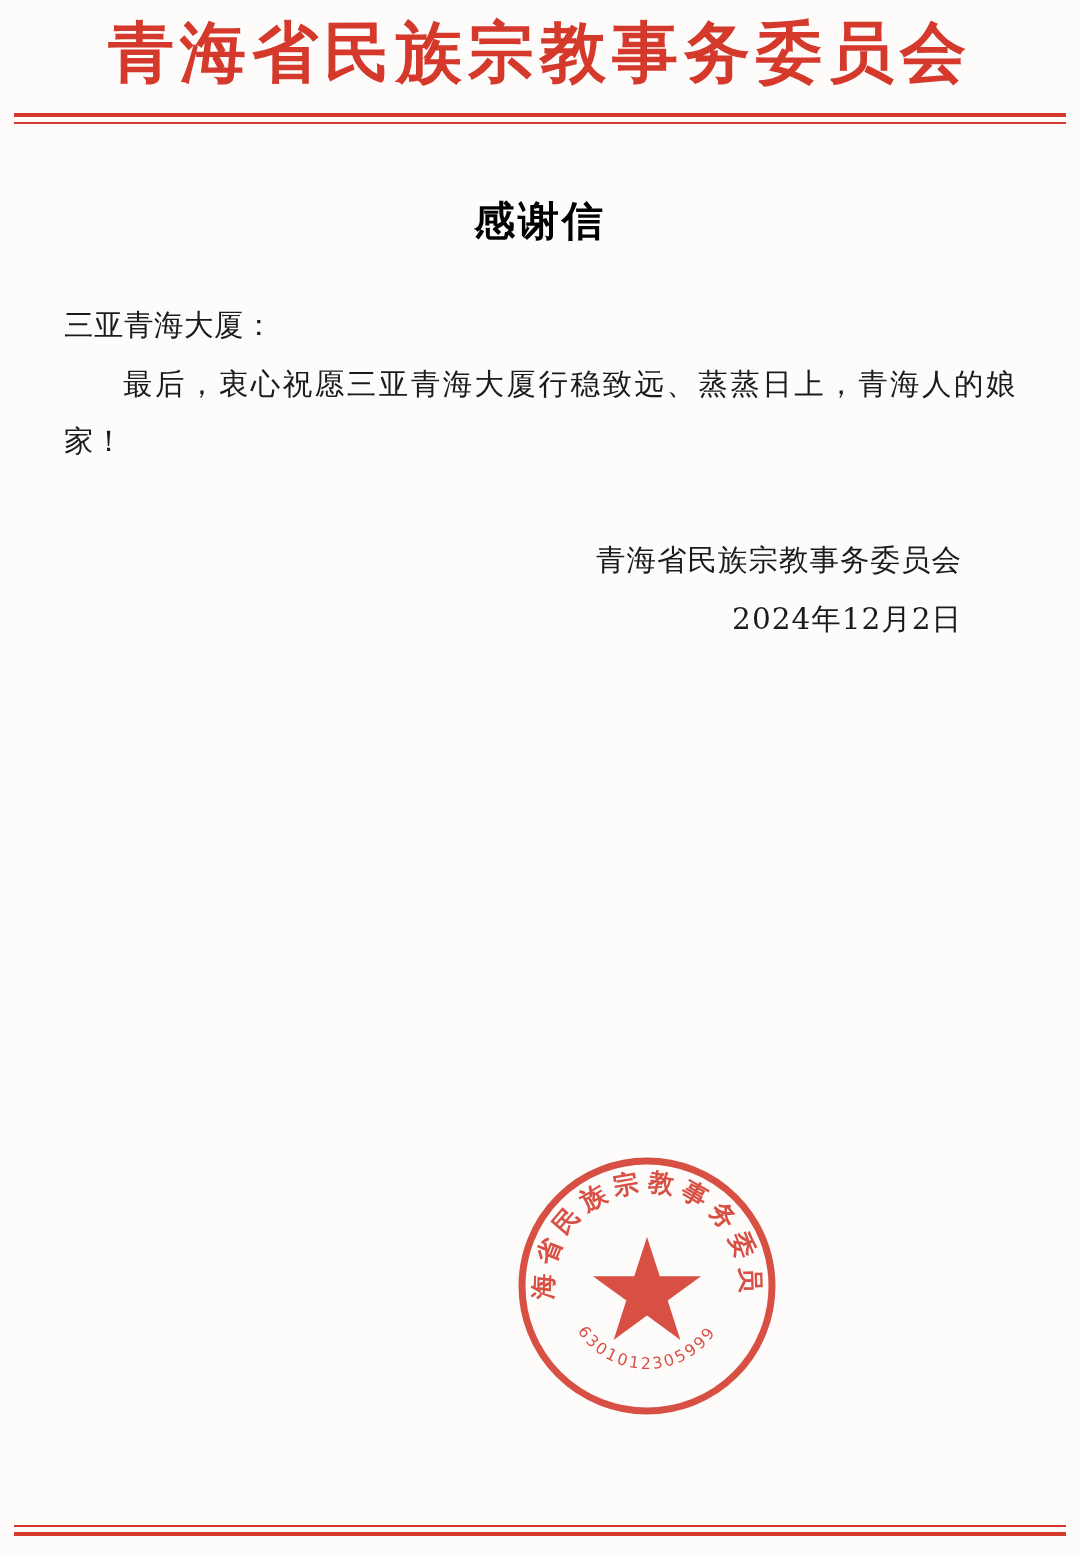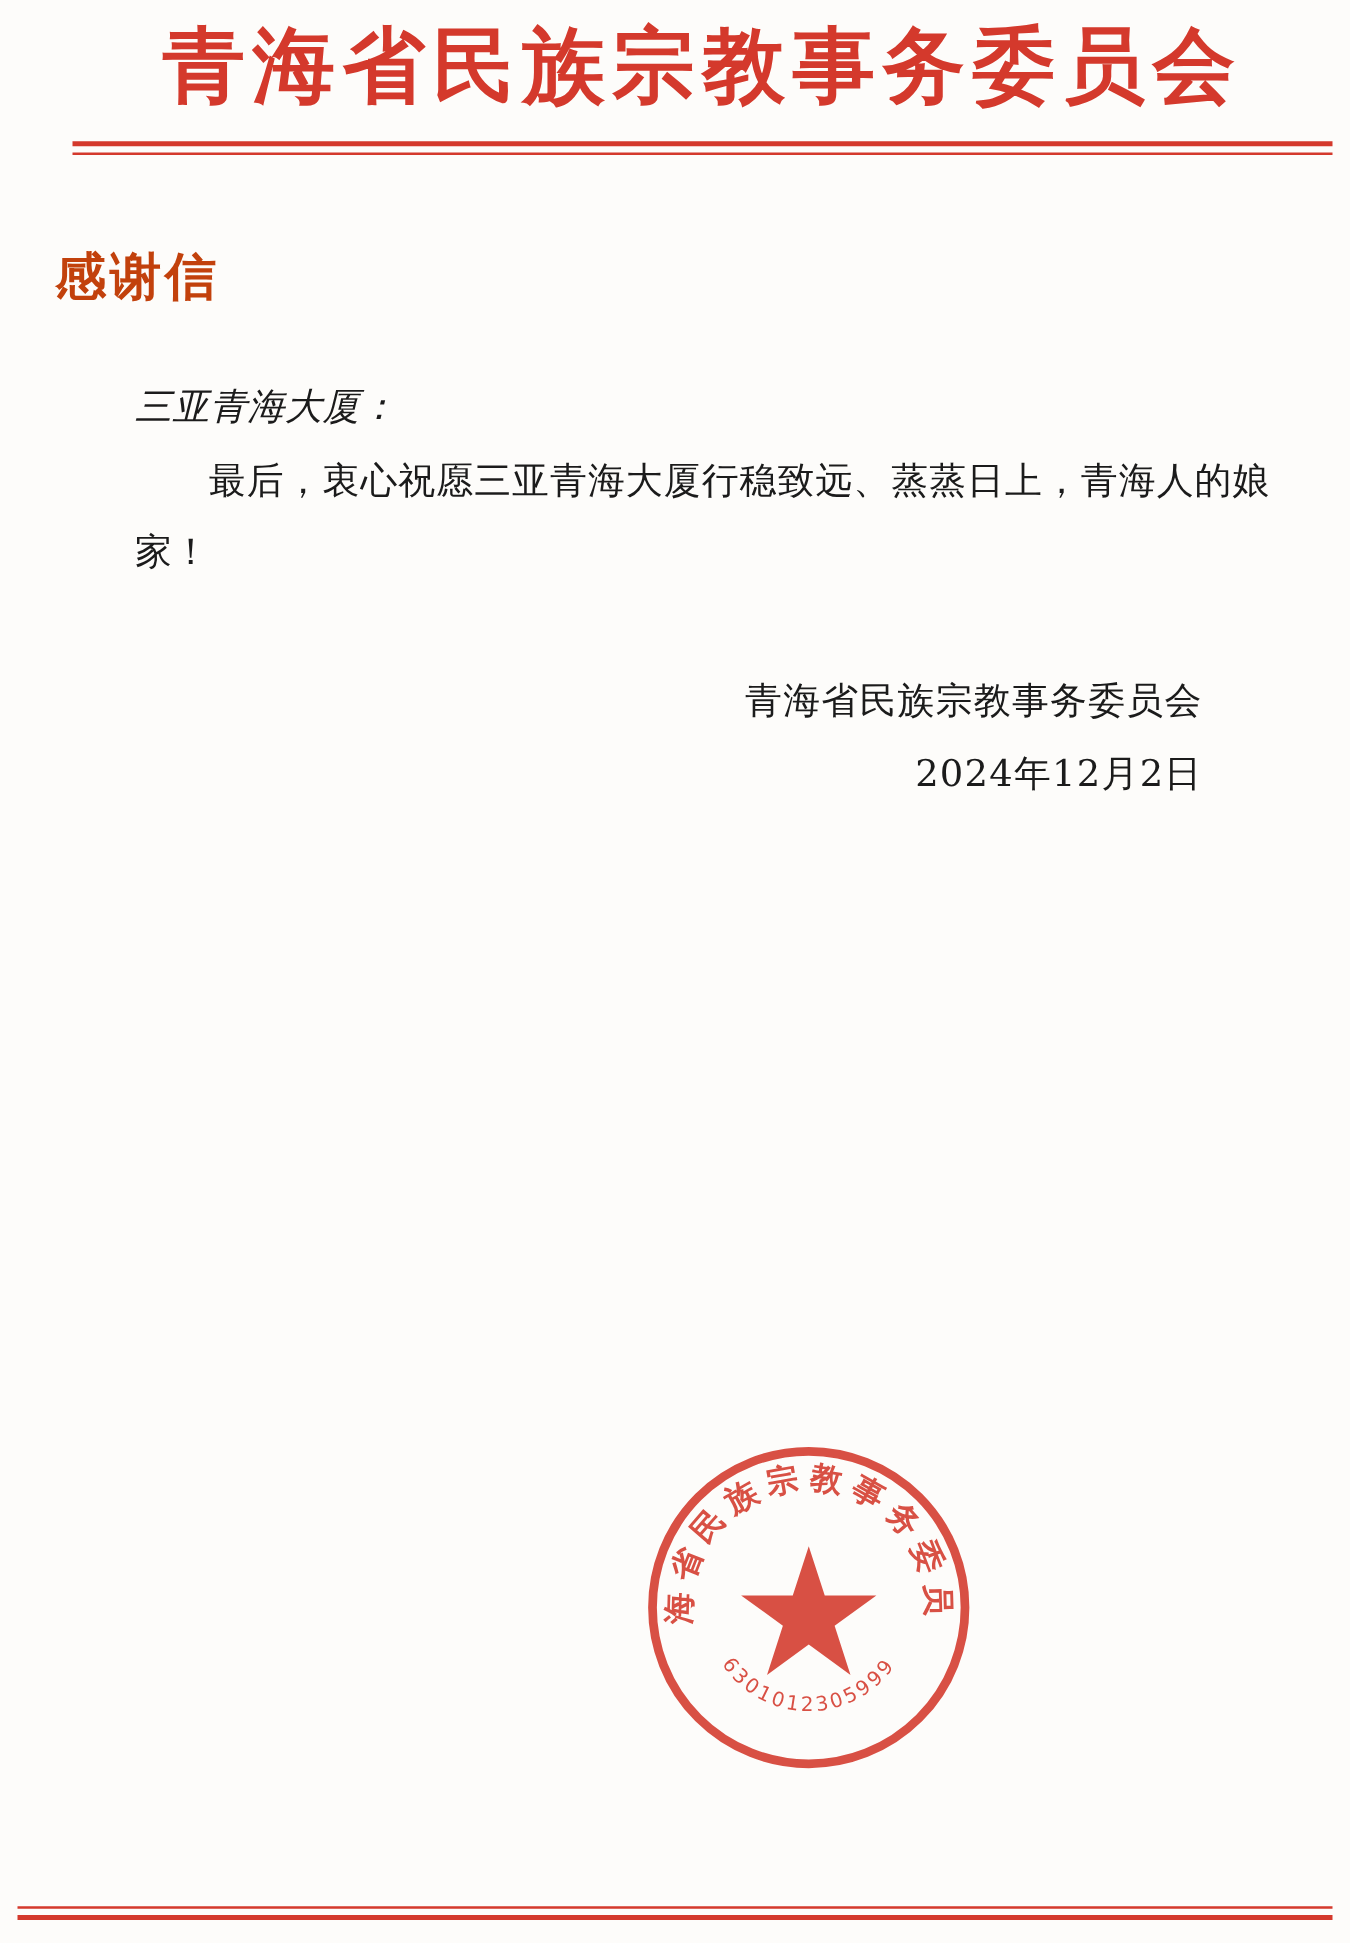--- a/index.html
+++ b/index.html
@@ -13,21 +13,20 @@
     font-family: "DejaVu Serif", "Liberation Serif", serif;
     position: relative;
     overflow: hidden;
   }
 
   .page {
     position: relative;
     width: 1080px;
     height: 1554px;
     box-sizing: border-box;
-    padding-left: 44px;
   }
 
   
   .letterhead {
     padding-top: 18px;
     text-align: center;
   }
   .letterhead-title {
     color: #d4392c;
     font-family: "DejaVu Serif", "Liberation Serif", serif;
@@ -46,41 +45,40 @@
     background: #d4392c;
   }
   .rule-thin {
     height: 2px;
     background: #d4392c;
     margin-top: 5px;
   }
 
   
   .doc-title {
-    text-align: left;
+    text-align: center;
     font-size: 41px;
     font-weight: bold;
     letter-spacing: 3px;
-    color: #c2410c;
+    color: #000000;
     margin-top: 70px;
   }
 
   .content {
     margin: 48px 64px 0 64px;
     color: #1b1b1b;
     font-size: 29.5px;
     line-height: 1.92;
     text-align: justify;
     letter-spacing: 0.5px;
     position: relative;
     z-index: 2;
   }
   .salutation {
     margin-bottom: 2px;
-    font-style: italic;
   }
   .para {
     text-indent: 2em;
     margin: 0;
   }
 
   
   .signature {
     margin-top: 62px;
     margin-right: 118px;

